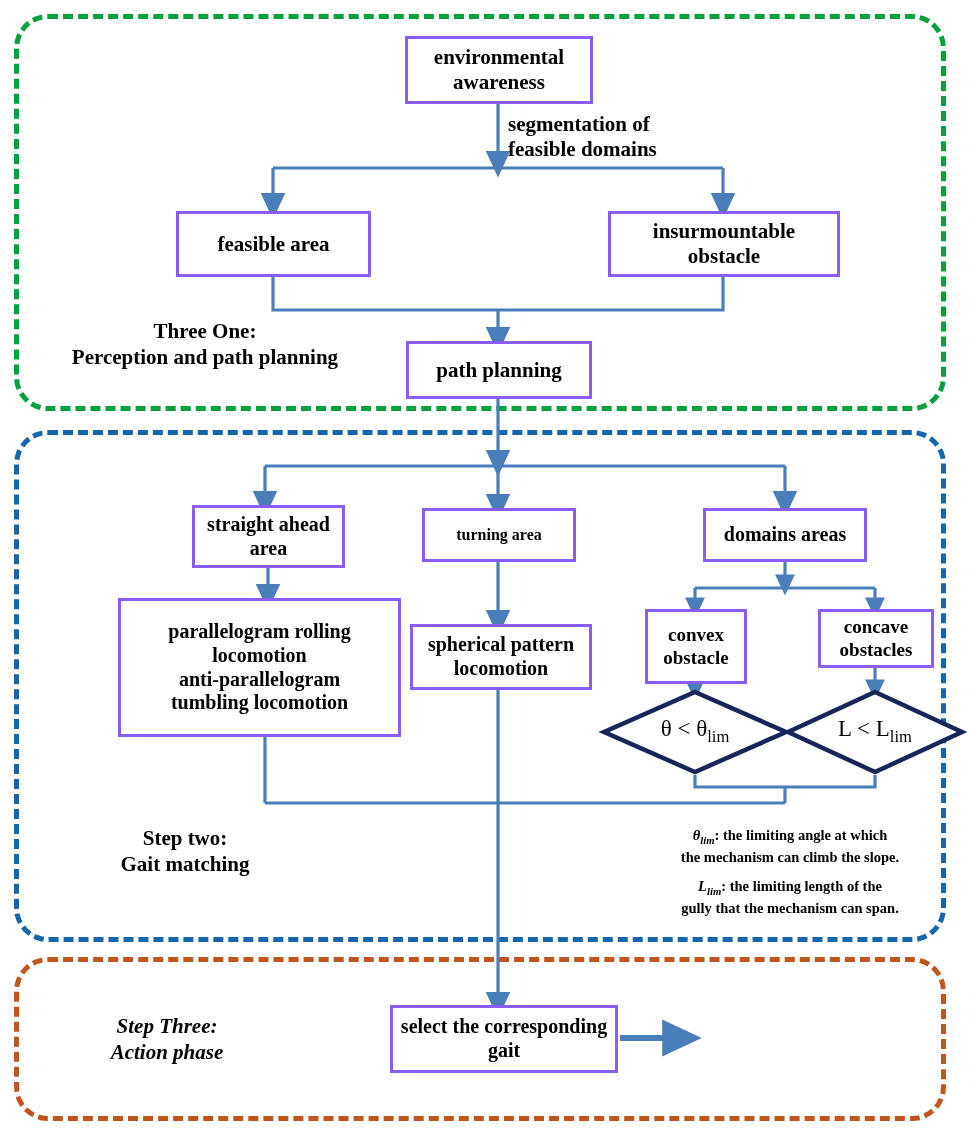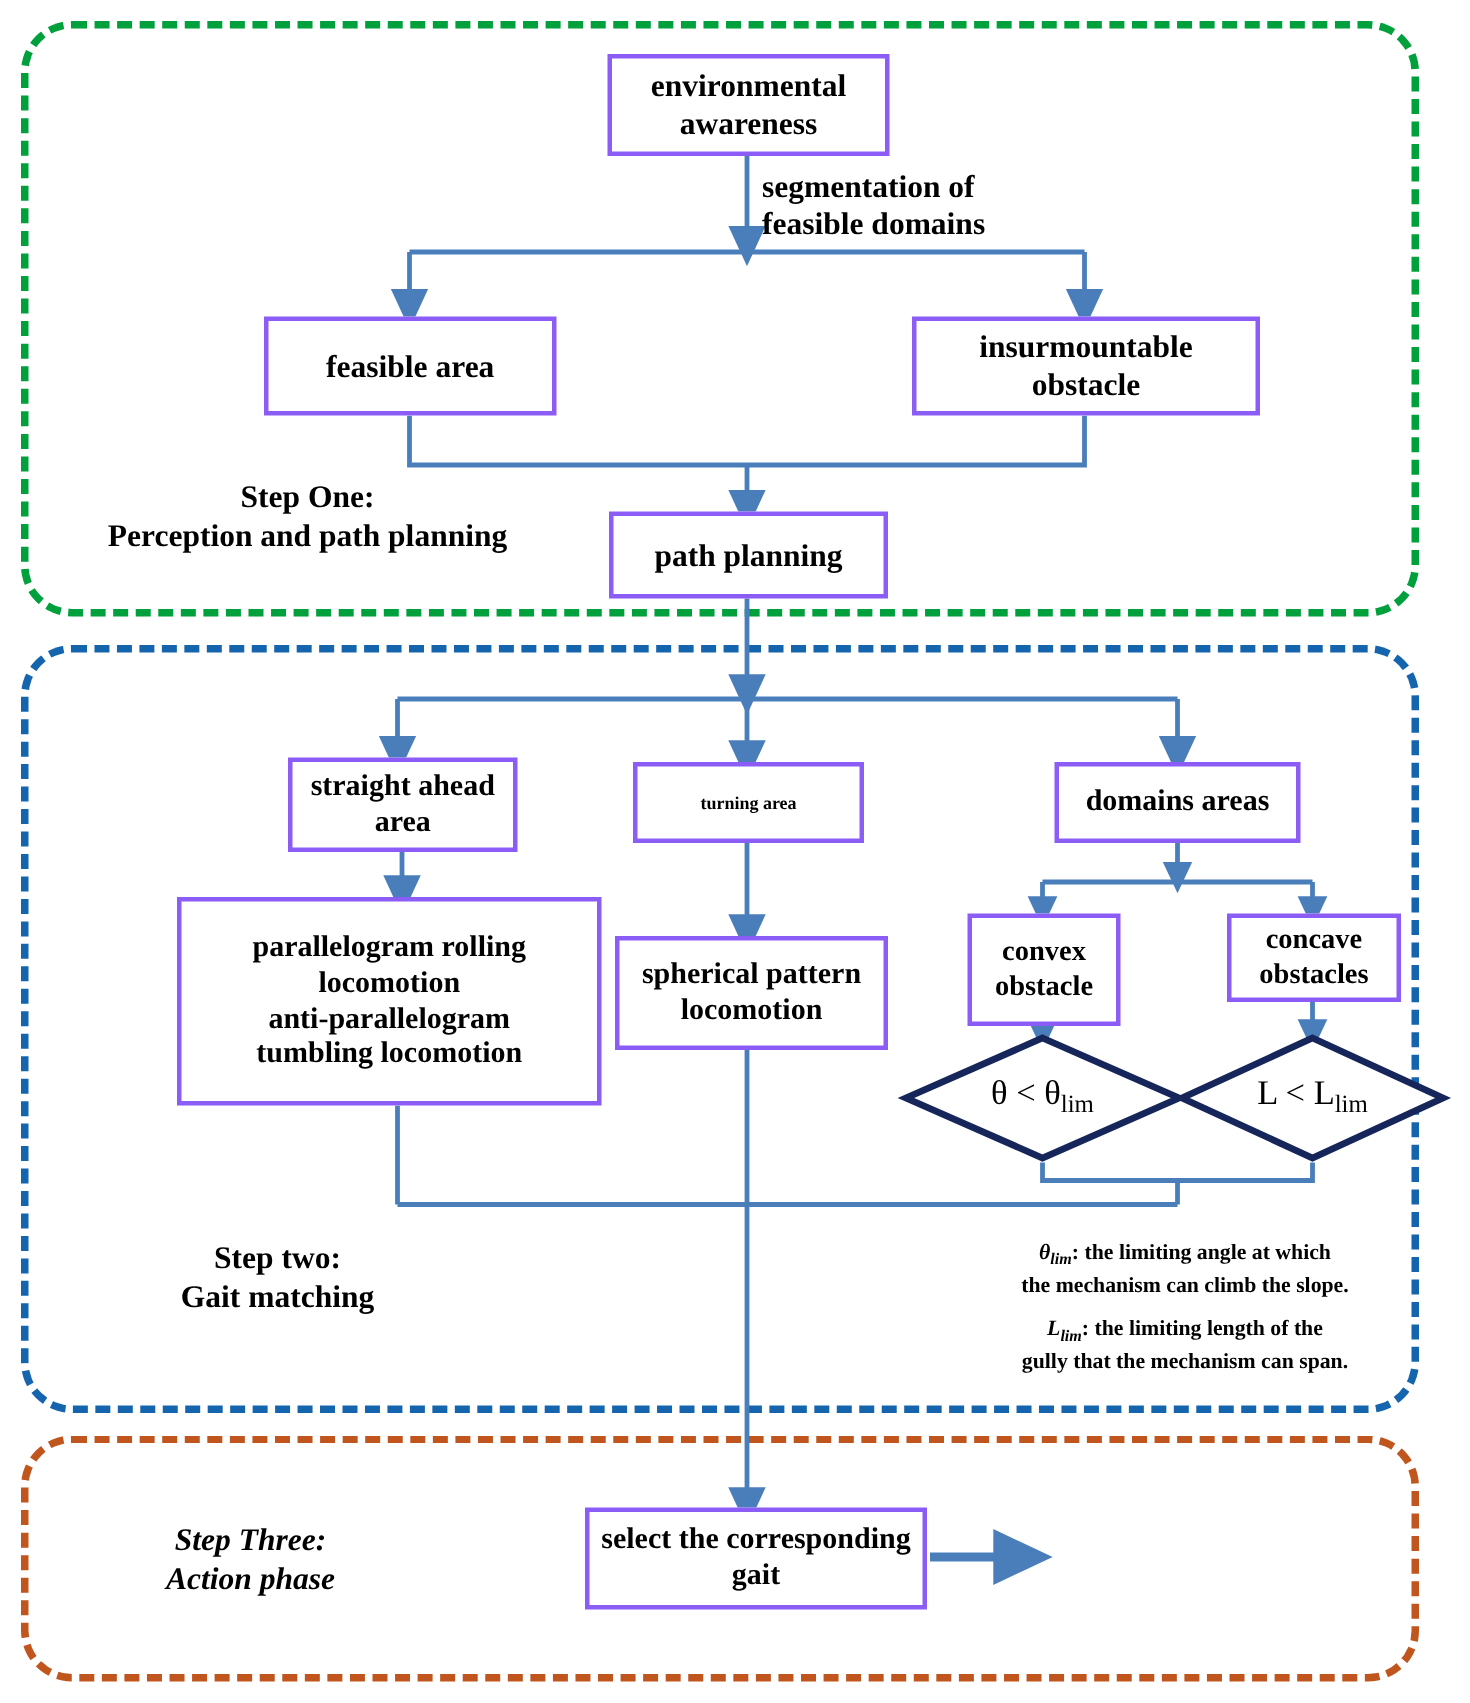--- a/index.html
+++ b/index.html
@@ -175,40 +175,40 @@
   </div>
 
   <div class="node" style="left:608px; top:211px; width:232px; height:66px; font-size:21px;">
     <span>insurmountable obstacle</span>
   </div>
 
   <div class="node" style="left:406px; top:341px; width:186px; height:58px; font-size:21px;">
     <span>path planning</span>
   </div>
 
-  <div class="phase-label" style="left:55px; top:318px; width:300px; font-size:21px;">Step One:
+  <div class="phase-label" style="left:55px; top:318px; width:300px; font-size:21px;">Three One:
 Perception and path planning</div>
 
   <div class="node" style="left:192px; top:505px; width:153px; height:63px; font-size:20px;">
     <span>straight ahead area</span>
   </div>
 
-  <div class="node" style="left:422px; top:508px; width:154px; height:54px; font-size:12px;">
+  <div class="node" style="left:422px; top:508px; width:154px; height:54px; font-size:16px;">
     <span>turning area</span>
   </div>
 
   <div class="node" style="left:703px; top:508px; width:164px; height:54px; font-size:20px;">
     <span>domains areas</span>
   </div>
 
   <div class="node" style="left:118px; top:598px; width:283px; height:139px; font-size:20px;">
     <span id="parallelogram-lines">parallelogram rolling<br>locomotion<br>anti-parallelogram<br>tumbling locomotion</span>
   </div>
 
-  <div class="node" style="left:410px; top:624px; width:182px; height:76px; font-size:20px;">
+  <div class="node" style="left:410px; top:624px; width:182px; height:66px; font-size:20px;">
     <span>spherical pattern locomotion</span>
   </div>
 
   <div class="node" style="left:645px; top:609px; width:102px; height:75px; font-size:19px;">
     <span>convex obstacle</span>
   </div>
 
   <div class="node" style="left:818px; top:609px; width:116px; height:59px; font-size:19px;">
     <span>concave obstacles</span>
   </div>

